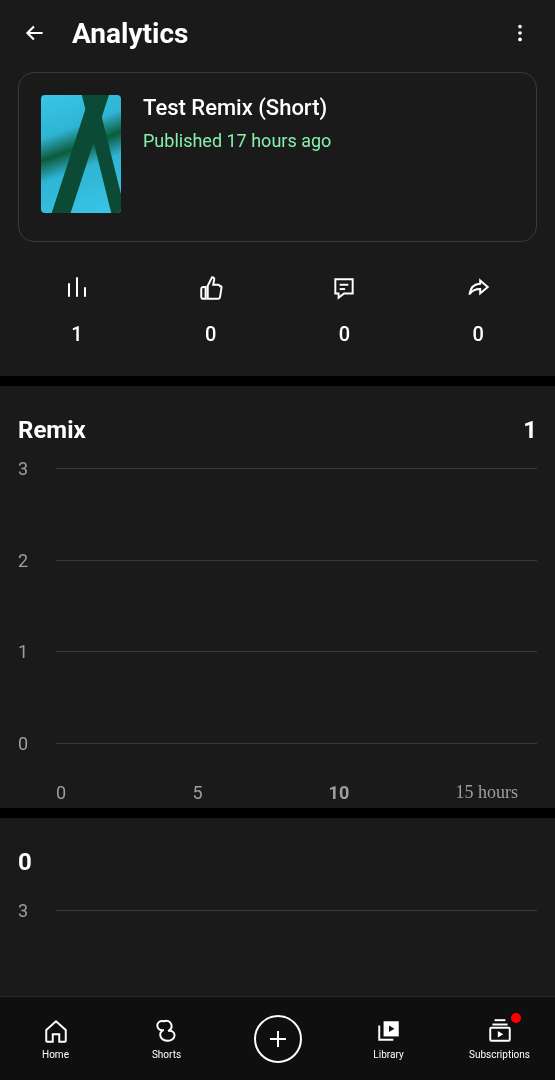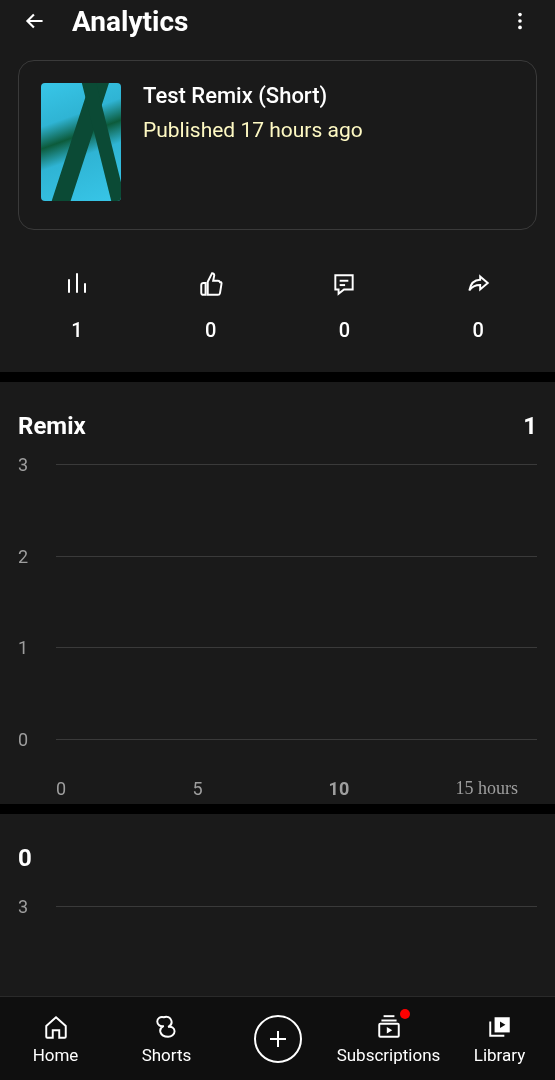--- a/index.html
+++ b/index.html
@@ -2,37 +2,37 @@
 <html><head>
 <meta charset="utf-8">
 <style>
   * { margin: 0; padding: 0; box-sizing: border-box; }
   html, body { width: 555px; height: 1080px; font-family: -apple-system, Roboto, Arial, sans-serif; background:#000; overflow:hidden; }
   body { background: #0f0f0f; color: #fff; }
 
   .screen { width:555px; height:1080px; display:flex; flex-direction:column; background:#1a1a1a; }
 
   
-  .header { display:flex; align-items:center; padding: 4px 18px 10px 18px; background:#1a1a1a; }
+  .header { display:flex; align-items:center; padding: 16px 18px 10px 18px; background:#1a1a1a; }
   .header .back { width:34px; height:34px; display:flex; align-items:center; justify-content:center; }
   .header .title { font-size:28px; font-weight:700; margin-left:20px; flex:1; }
   .header .menu { width:34px; height:34px; display:flex; align-items:center; justify-content:center; }
 
   
   .content { flex:1; overflow:hidden; }
 
   .since { color:#9e9e9e; font-size:17px; padding: 20px 18px 10px 18px; }
 
-  .card { margin: 12px 18px 12px 18px; border:1px solid #3a3a3a; border-radius:16px; padding:22px 22px 28px 22px; display:flex; gap:22px; background:#1a1a1a; }
+  .card { margin: 12px 18px 4px 18px; border:1px solid #3a3a3a; border-radius:16px; padding:22px 22px 28px 22px; display:flex; gap:22px; background:#1a1a1a; }
   .thumb { width:80px; height:118px; border-radius:4px; background: linear-gradient(160deg,#38c6e8 0%, #2fb4d4 30%, #0c5b3b 45%, #2fb4d4 60%, #38c6e8 100%); position:relative; overflow:hidden; }
   .thumb::before, .thumb::after { content:""; position:absolute; background:#0b4a35; }
   .thumb::before { width:18px; height:140px; left:30px; top:-10px; transform:rotate(18deg); border-radius:4px; }
   .thumb::after  { width:14px; height:140px; left:56px; top:-10px; transform:rotate(-14deg); border-radius:4px; }
   .card-info .vtitle { font-size:22px; font-weight:500; color:#fff; margin-bottom:10px; }
-  .card-info .pub { font-size:21px; color:#fef9c3; }
+  .card-info .pub { font-size:18px; color:#86efac; }
 
   
   .stats { display:flex; justify-content:space-around; padding: 28px 10px 30px 10px; background:#1a1a1a; }
   .stat { display:flex; flex-direction:column; align-items:center; gap:20px; width:25%; }
   .stat .icon { height:28px; display:flex; align-items:center; justify-content:center; }
   .stat .val { font-size:20px; font-weight:500; }
 
   .divider { height:10px; background:#000; }
 
   
@@ -49,21 +49,21 @@
   .x-tick { font-size:18px; color:#9e9e9e; white-space:nowrap; }
 
   
   .sub-section { padding: 30px 18px 0px 18px; background:#1a1a1a; }
   .sub-chart-area { position:relative; height:36px; margin-top:24px; }
 
   
   .bottomnav { display:flex; justify-content:space-around; align-items:center; height:84px; background:#0f0f0f; border-top:1px solid #2a2a2a; }
   .nav-item { display:flex; flex-direction:column; align-items:center; gap:4px; flex:1; position:relative; }
   .nav-item .nicon { height:28px; display:flex; align-items:center; justify-content:center; }
-  .nav-item .nlabel { font-size:17px; color:#fff; }
+  .nav-item .nlabel { font-size:10px; color:#fff; }
   .nav-create .addbtn { width:48px; height:48px; border:2px solid #fff; border-radius:50%; display:flex; align-items:center; justify-content:center; }
   .red-dot { position:absolute; top:-4px; right:34px; width:10px; height:10px; background:#ff0000; border-radius:50%; }
 
   svg { display:block; }
 </style>
 </head>
 <body>
 
 <div class="screen">
 
@@ -194,36 +194,36 @@
     </div>
     <div class="nav-item nav-create">
       <div class="addbtn">
         <svg width="24" height="24" viewBox="0 0 24 24" stroke="#fff" stroke-width="2">
             <line x1="12" y1="4" x2="12" y2="20"></line>
             <line x1="4" y1="12" x2="20" y2="12"></line>
           </svg>
       </div>
     </div>
     <div class="nav-item">
+      <div class="nicon">
+        <svg width="26" height="26" viewBox="0 0 24 24" fill="none" stroke="#fff" stroke-width="1.8">
+          <path d="M3 7v13h13"></path>
+            <rect x="7" y="3" width="14" height="14" fill="#fff" stroke="none"></rect>
+          <path d="M12 7l5 3-5 3z" fill="#0f0f0f" stroke="none"></path>
+        </svg>
+      </div>
+      <div class="nlabel">Library</div>
+    </div>
+    <div class="nav-item">
       <div class="red-dot"></div>
       <div class="nicon">
         <svg width="28" height="26" viewBox="0 0 24 24" fill="none" stroke="#fff" stroke-width="1.8">
           <line x1="7" y1="2" x2="17" y2="2"></line>
             <line x1="5" y1="6" x2="19" y2="6"></line>
           <rect x="3" y="9" width="18" height="12" rx="1"></rect>
           <path d="M10 12l5 3-5 3z" fill="#fff" stroke="none"></path>
         </svg>
       </div>
       <div class="nlabel">Subscriptions</div>
     </div>
-    <div class="nav-item">
-      <div class="nicon">
-        <svg width="26" height="26" viewBox="0 0 24 24" fill="none" stroke="#fff" stroke-width="1.8">
-          <path d="M3 7v13h13"></path>
-            <rect x="7" y="3" width="14" height="14" fill="#fff" stroke="none"></rect>
-          <path d="M12 7l5 3-5 3z" fill="#0f0f0f" stroke="none"></path>
-        </svg>
-      </div>
-      <div class="nlabel">Library</div>
-    </div>
   </div>
 
 </div>
 
 </body></html>

